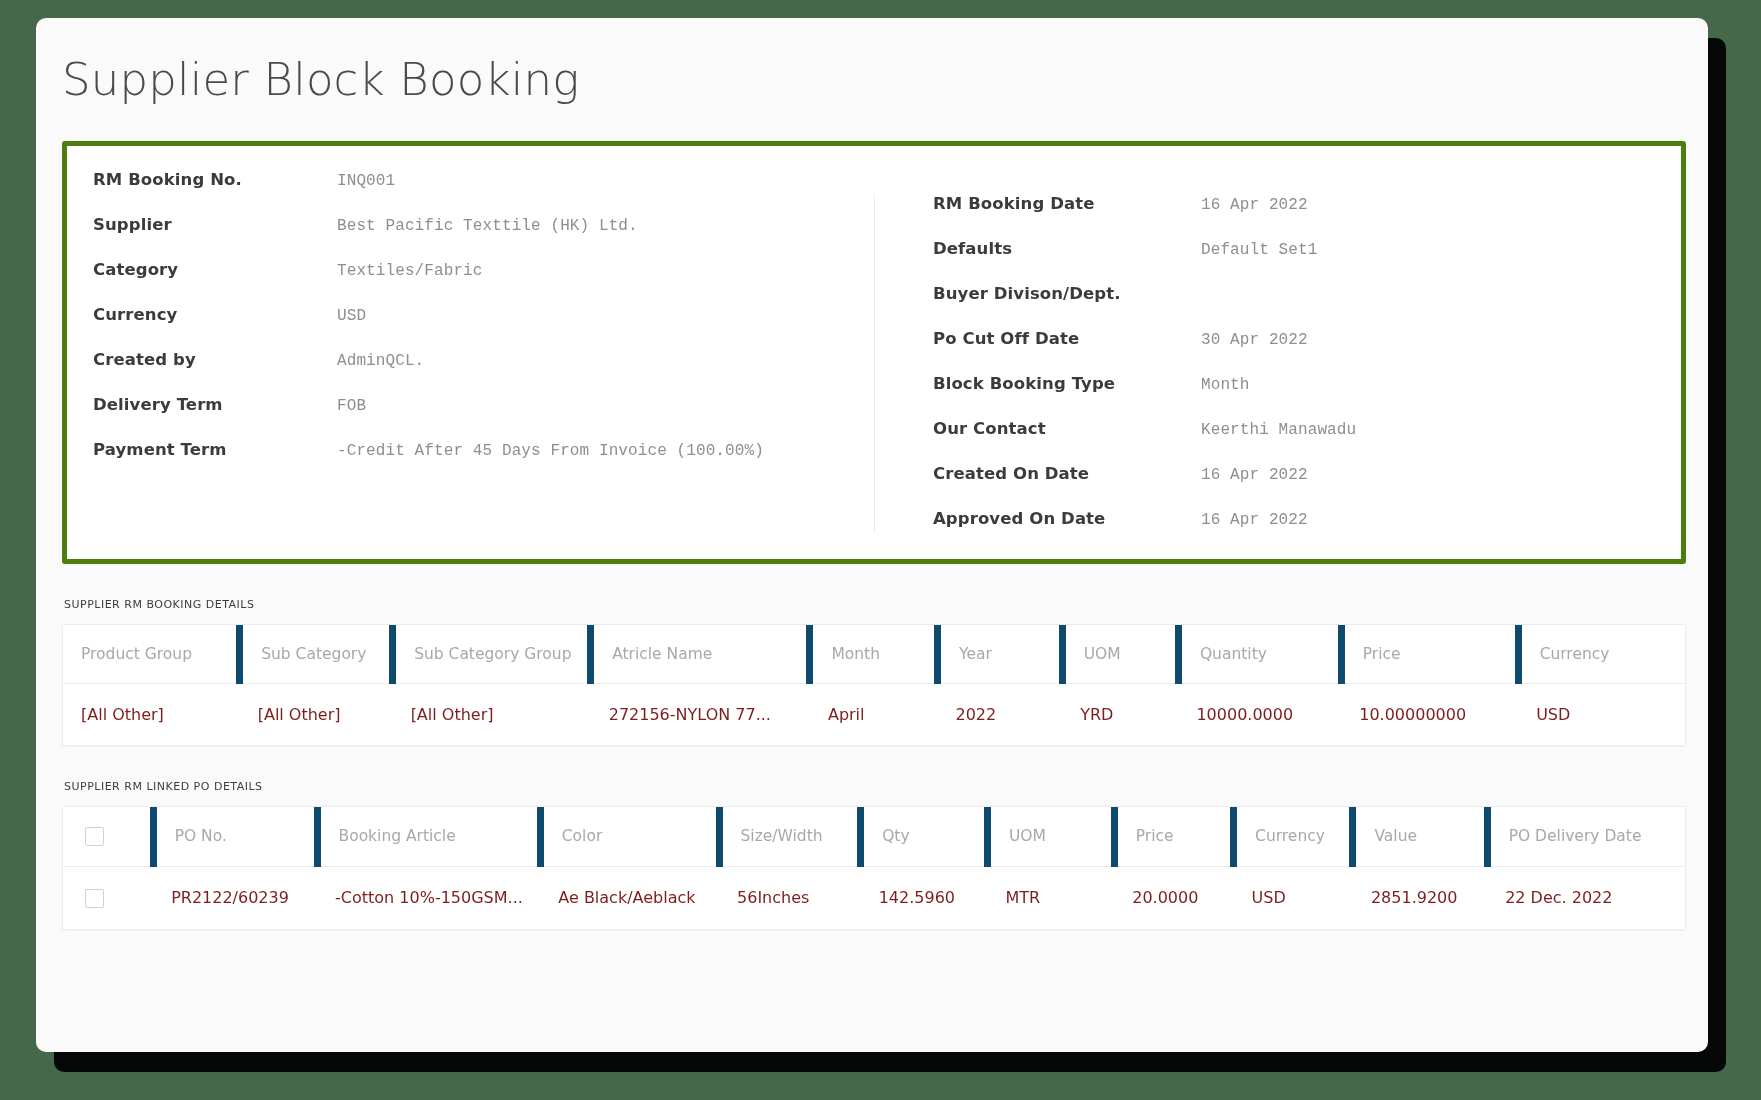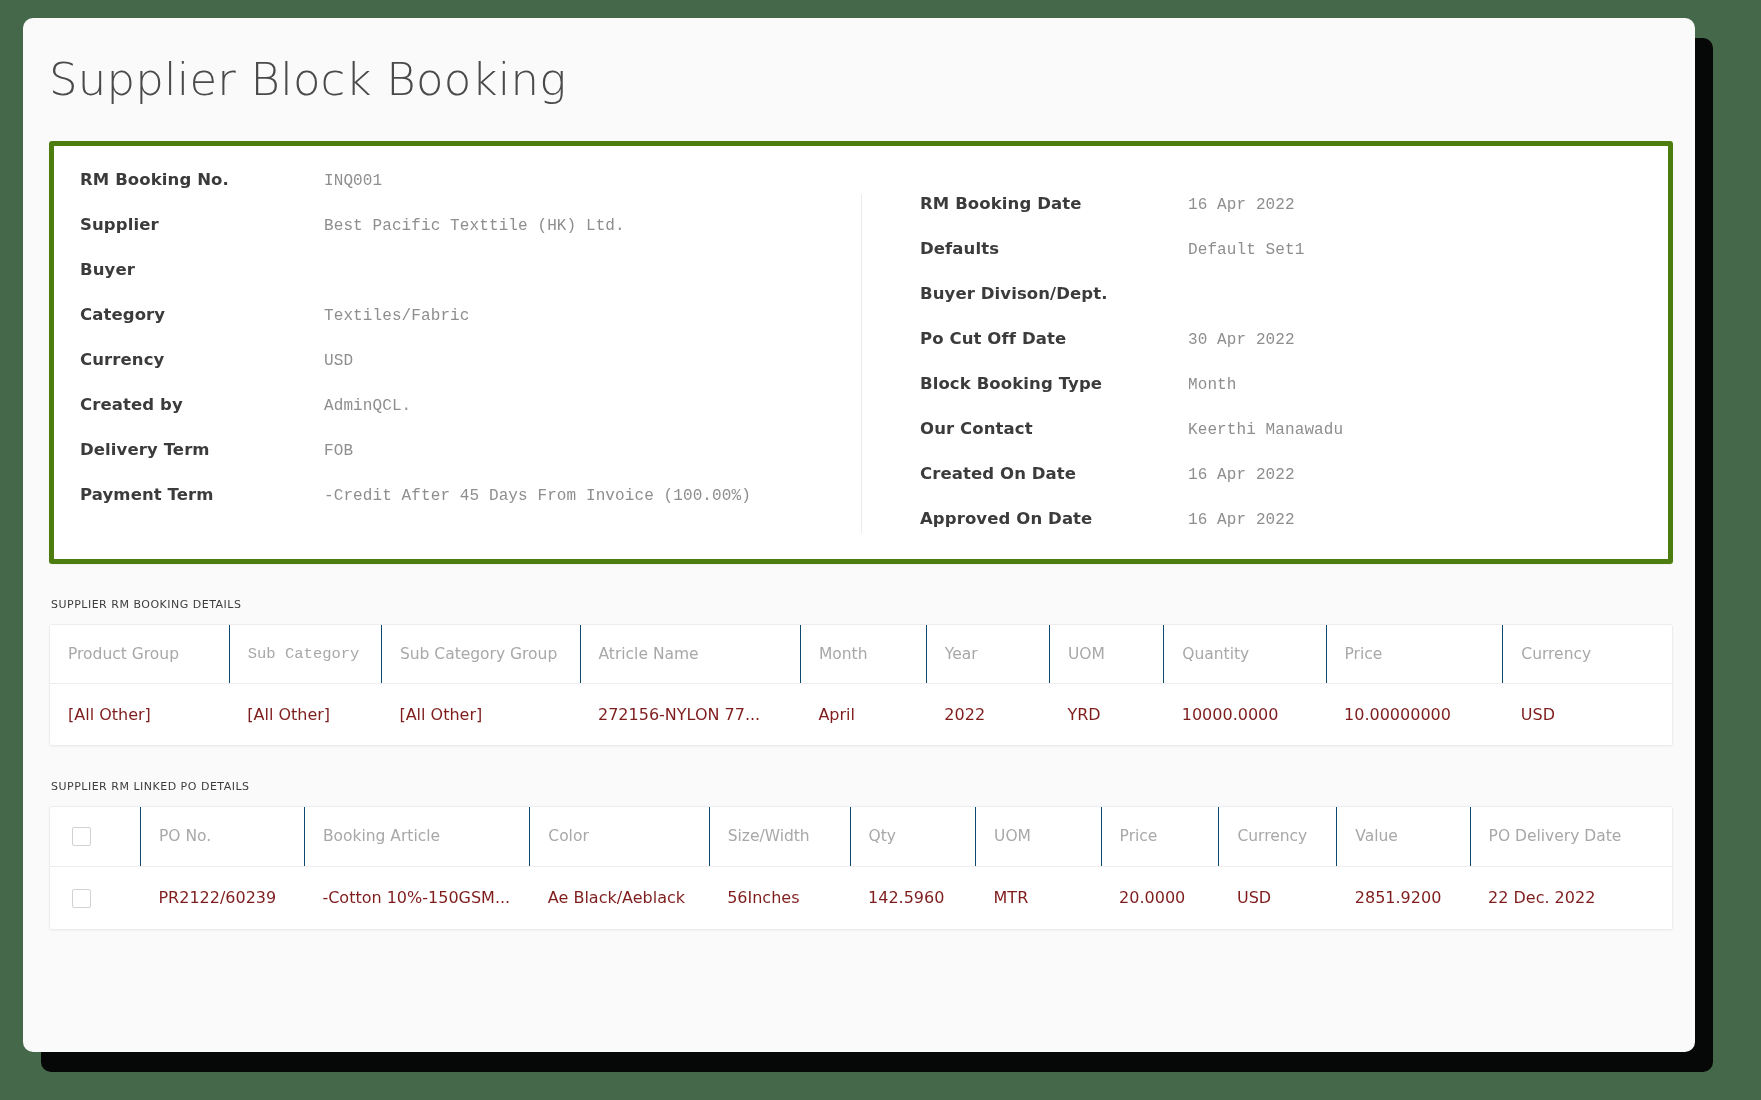--- a/index.html
+++ b/index.html
@@ -7,21 +7,21 @@
     padding: 0;
     background: #46684a;
     width: 1761px;
     height: 1100px;
     overflow: hidden;
     font-family: "DejaVu Sans", "Liberation Sans", sans-serif;
   }
 
   #app-window {
     position: absolute;
-    left: 23px;
+    left: 36px;
     top: 18px;
     width: 1672px;
     height: 1034px;
     background: #fafafa;
     border-radius: 10px;
     box-shadow: 18px 20px 0px 0px rgba(0,0,0,0.92);
     overflow: hidden;
   }
 
   .page-inner {
@@ -115,21 +115,21 @@
     border-collapse: collapse;
     table-layout: fixed;
   }
 
   table.grid thead th {
     text-align: left;
     font-size: 15.5px;
     font-weight: 400;
     color: #a8a8a8;
     padding: 20px 0 20px 18px;
-    border-right: 1px solid #0c4a6e;
+    border-right: 7px solid #0c4a6e;
     border-bottom: 1px solid #ededed;
     background: #ffffff;
     white-space: nowrap;
     overflow: hidden;
     text-overflow: ellipsis;
   }
   table.grid thead th:last-child { border-right: none; }
 
   table.grid tbody td {
     font-size: 16px;
@@ -166,24 +166,20 @@
       <div class="info-col left" id="info-left">
           <div class="info-row">
             <div class="info-label">RM Booking No.</div>
             <div class="info-value">INQ001</div>
           </div>
           <div class="info-row">
             <div class="info-label">Supplier</div>
             <div class="info-value">Best Pacific Texttile (HK) Ltd.</div>
           </div>
           <div class="info-row">
-            <div class="info-label">Buyer</div>
-            <div class="info-value"></div>
-          </div>
-          <div class="info-row">
             <div class="info-label">Category</div>
             <div class="info-value">Textiles/Fabric</div>
           </div>
           <div class="info-row">
             <div class="info-label">Currency</div>
             <div class="info-value">USD</div>
           </div>
           <div class="info-row">
             <div class="info-label">Created by</div>
             <div class="info-value">AdminQCL.</div>
@@ -233,21 +229,21 @@
         </div>
     </div>
 
     <div class="section-title">SUPPLIER RM BOOKING DETAILS</div>
 
     <div class="table-card">
       <table class="grid">
         <thead>
           <tr id="bd-head-row">
               <th style="width: 11.2%;">Product Group</th>
-              <th style="width: 9.3%; font-family: Liberation Mono, monospace;">Sub Category</th>
+              <th style="width: 9.3%;">Sub Category</th>
               <th style="width: 12.5%;">Sub Category Group</th>
               <th style="width: 14%;">Atricle Name</th>
               <th style="width: 7.5%;">Month</th>
               <th style="width: 7.3%;">Year</th>
               <th style="width: 6.7%;">UOM</th>
               <th style="width: 10%;">Quantity</th>
               <th style="width: 11%;">Price</th>
               <th style="width: 10.5%;">Currency</th>
             </tr>
         </thead>

